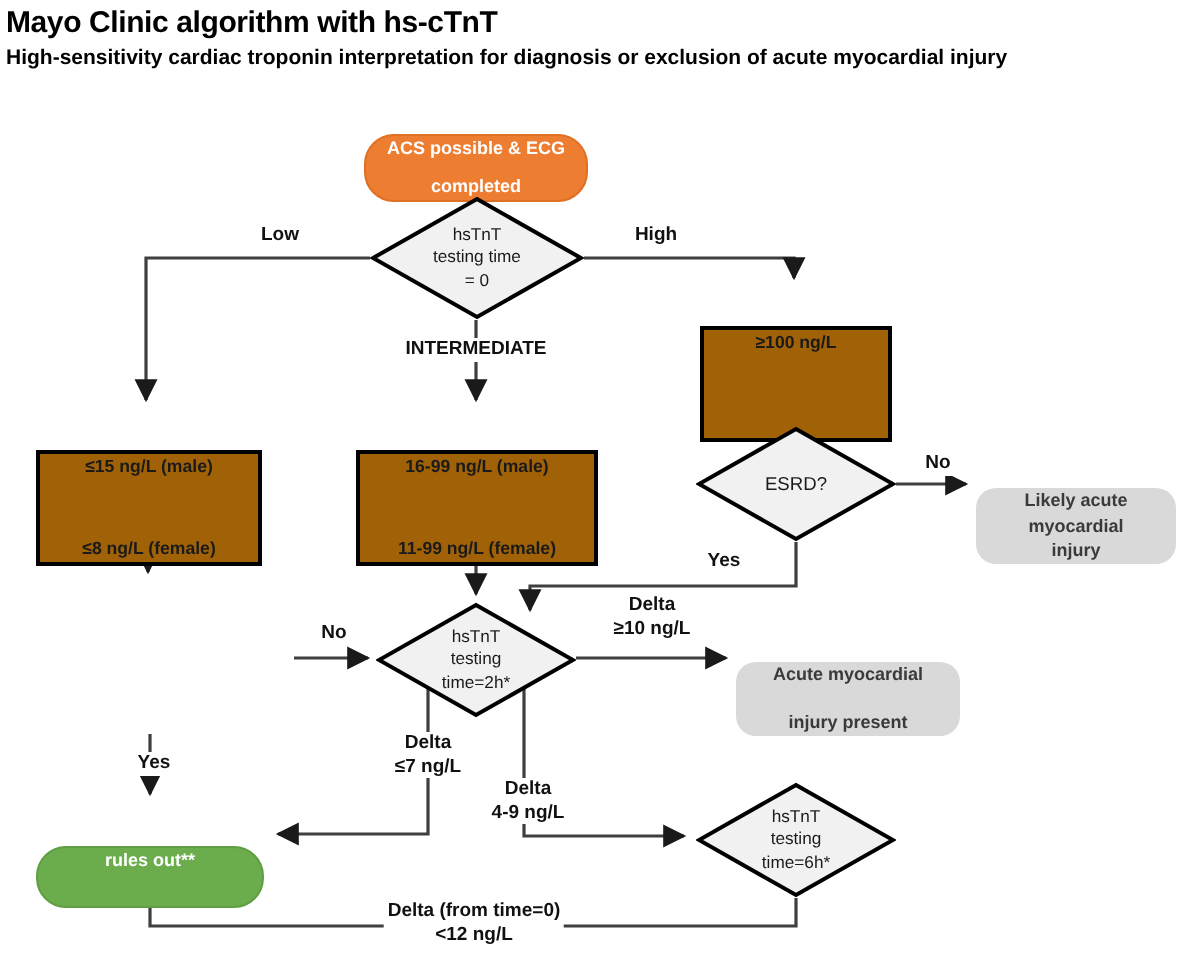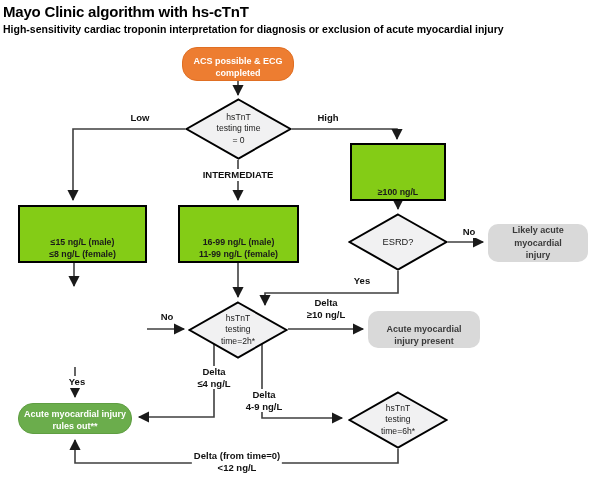--- a/index.html
+++ b/index.html
@@ -3,22 +3,22 @@
 <meta charset="utf-8">
 <style>
   html,body{margin:0;padding:0;background:#fff;}
   #canvas{
     position:relative;width:600px;height:481px;background:#fff;overflow:hidden;
     font-family:"Liberation Sans",sans-serif;color:#111;
   }
   .title{position:absolute;left:3px;top:3px;font-size:15px;font-weight:700;letter-spacing:-0.2px;color:#000;}
   .subtitle{position:absolute;left:3px;top:23px;font-size:10.5px;font-weight:700;color:#000;}
   #edges{position:absolute;left:0;top:0;z-index:1;}
-  .node{position:absolute;z-index:2;box-sizing:border-box;display:flex;flex-direction:column;align-items:center;justify-content:flex-end;text-align:center;}
-  .rect{background:#84cc16;border:2px solid #000;font-size:8.8px;font-weight:600;line-height:1.45;color:#1a1a1a;}
+  .node{position:absolute;z-index:2;box-sizing:border-box;display:flex;flex-direction:column;align-items:center;justify-content:space-between;text-align:center;margin-top:20px;}
+  .rect{background:#a16207;border:2px solid #000;font-size:8.8px;font-weight:600;line-height:1.45;color:#1a1a1a;}
   .rounded-orange{background:#ED7D31;border:1.5px solid #e06f23;border-radius:15px;color:#fff;font-size:9px;font-weight:700;line-height:1.4;}
   .rounded-green{background:#6BAD4C;border:1.5px solid #5f9e42;border-radius:15px;color:#fff;font-size:9px;font-weight:700;line-height:1.4;}
   .rounded-gray{background:#D9D9D9;border-radius:10px;color:#3a3a3a;font-size:9px;font-weight:700;line-height:1.4;}
   .diamond{position:absolute;z-index:2;}
   .diamond svg{position:absolute;left:0;top:0;}
   .dtext{position:absolute;inset:0;display:flex;flex-direction:column;align-items:center;justify-content:center;text-align:center;font-size:8.6px;font-weight:400;line-height:1.3;color:#1a1a1a;z-index:3;}
   .dtext.big{font-size:9.3px;}
   .elabel{position:absolute;z-index:4;transform:translateX(-50%);background:#fff;padding:0 2px;font-size:9.5px;font-weight:600;line-height:1.22;text-align:center;color:#111;white-space:nowrap;}
   .u{text-decoration:underline;}
   .sp{margin-left:3px;}
@@ -83,21 +83,21 @@
     <div class="dtext big">
       <div>ESRD?</div>
     </div>
   </div>
 
   <div class="node rounded-gray" style="left:488px;top:224px;width:100px;height:38px;">
     <div>Likely acute myocardial</div>
     <div>injury</div>
   </div>
 
-  <div class="node rect" style="left:18px;top:205px;width:129px;height:58px;">
+  <div class="node rect" style="left:18px;top:205px;width:113px;height:58px;">
     <div>≤15 ng/L (male)</div>
     <div>≤8 ng/L (female)</div>
   </div>
 
   <div class="node rect" style="left:178px;top:205px;width:121px;height:58px;">
     <div>16-99 ng/L (male)</div>
     <div>11-99 ng/L (female)</div>
   </div>
 
 
@@ -111,21 +111,20 @@
       <div>time=2h*</div>
     </div>
   </div>
 
   <div class="node rounded-gray" style="left:368px;top:311px;width:112px;height:37px;">
     <div>Acute myocardial</div>
     <div>injury present</div>
   </div>
 
   <div class="node rounded-green" style="left:18px;top:403px;width:114px;height:31px;">
-    <div>Acute myocardial injury</div>
     <div>rules out**</div>
   </div>
 
   <div class="diamond" style="left:348px;top:391px;width:100px;height:58px;">
     <svg width="100" height="58">
         <polygon points="50,1.5 98.5,29 50,56.5 1.5,29" fill="#F1F1F2" stroke="#000" stroke-width="2"></polygon>
       </svg>
     <div class="dtext">
       <div>hsTnT</div>
       <div>testing</div>
@@ -141,21 +140,21 @@
   <div class="elabel" style="left:167px;top:311px;">No</div>
   <div class="elabel" style="left:77px;top:376px;">Yes</div>
 
   <div class="elabel" style="left:326px;top:297px;">
     <div>Delta</div>
     <div>≥10 ng/L</div>
   </div>
 
   <div class="elabel" style="left:214px;top:366px;">
     <div>Delta</div>
-    <div>≤4 ng/L</div>
+    <div>≤7 ng/L</div>
   </div>
 
   <div class="elabel" style="left:264px;top:389px;">
     <div>Delta</div>
     <div>4-9 ng/L</div>
   </div>
 
   <div class="elabel" style="left:237px;top:450px;">
     <div>Delta (from time=0)</div>
     <div>&lt;12 ng/L</div>

